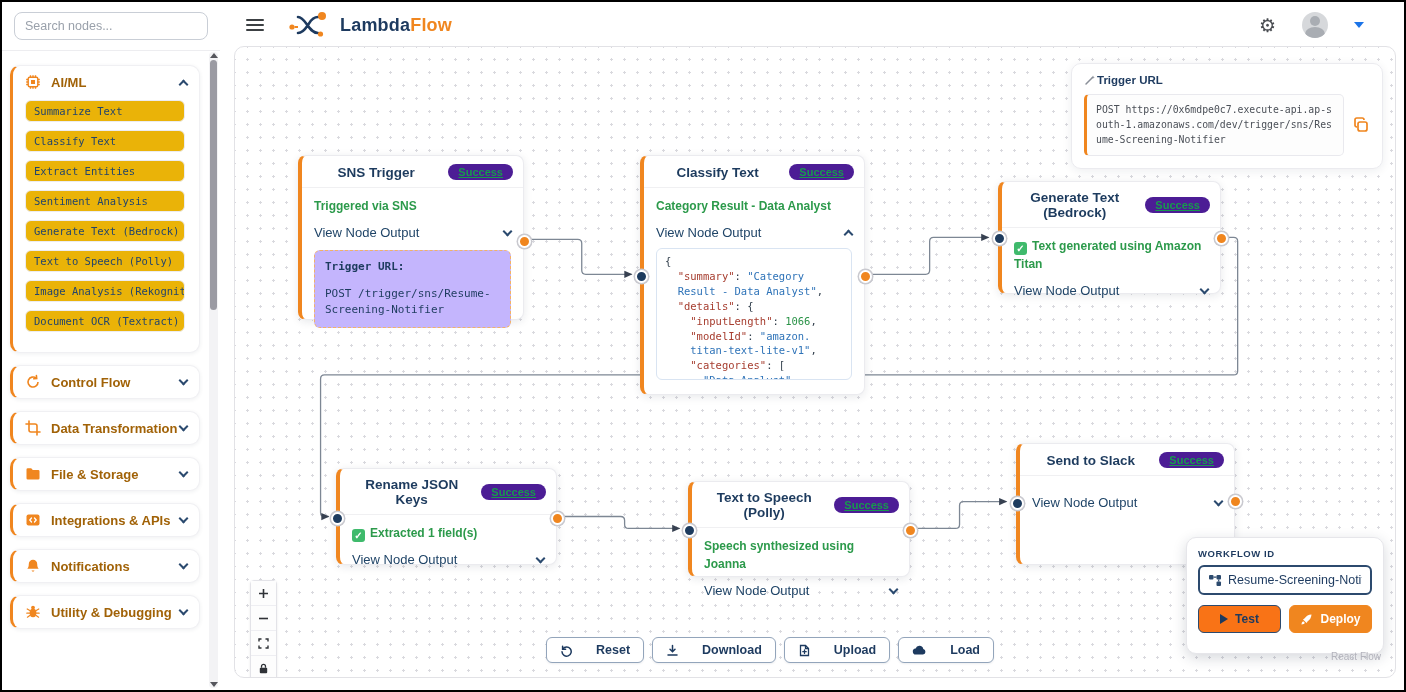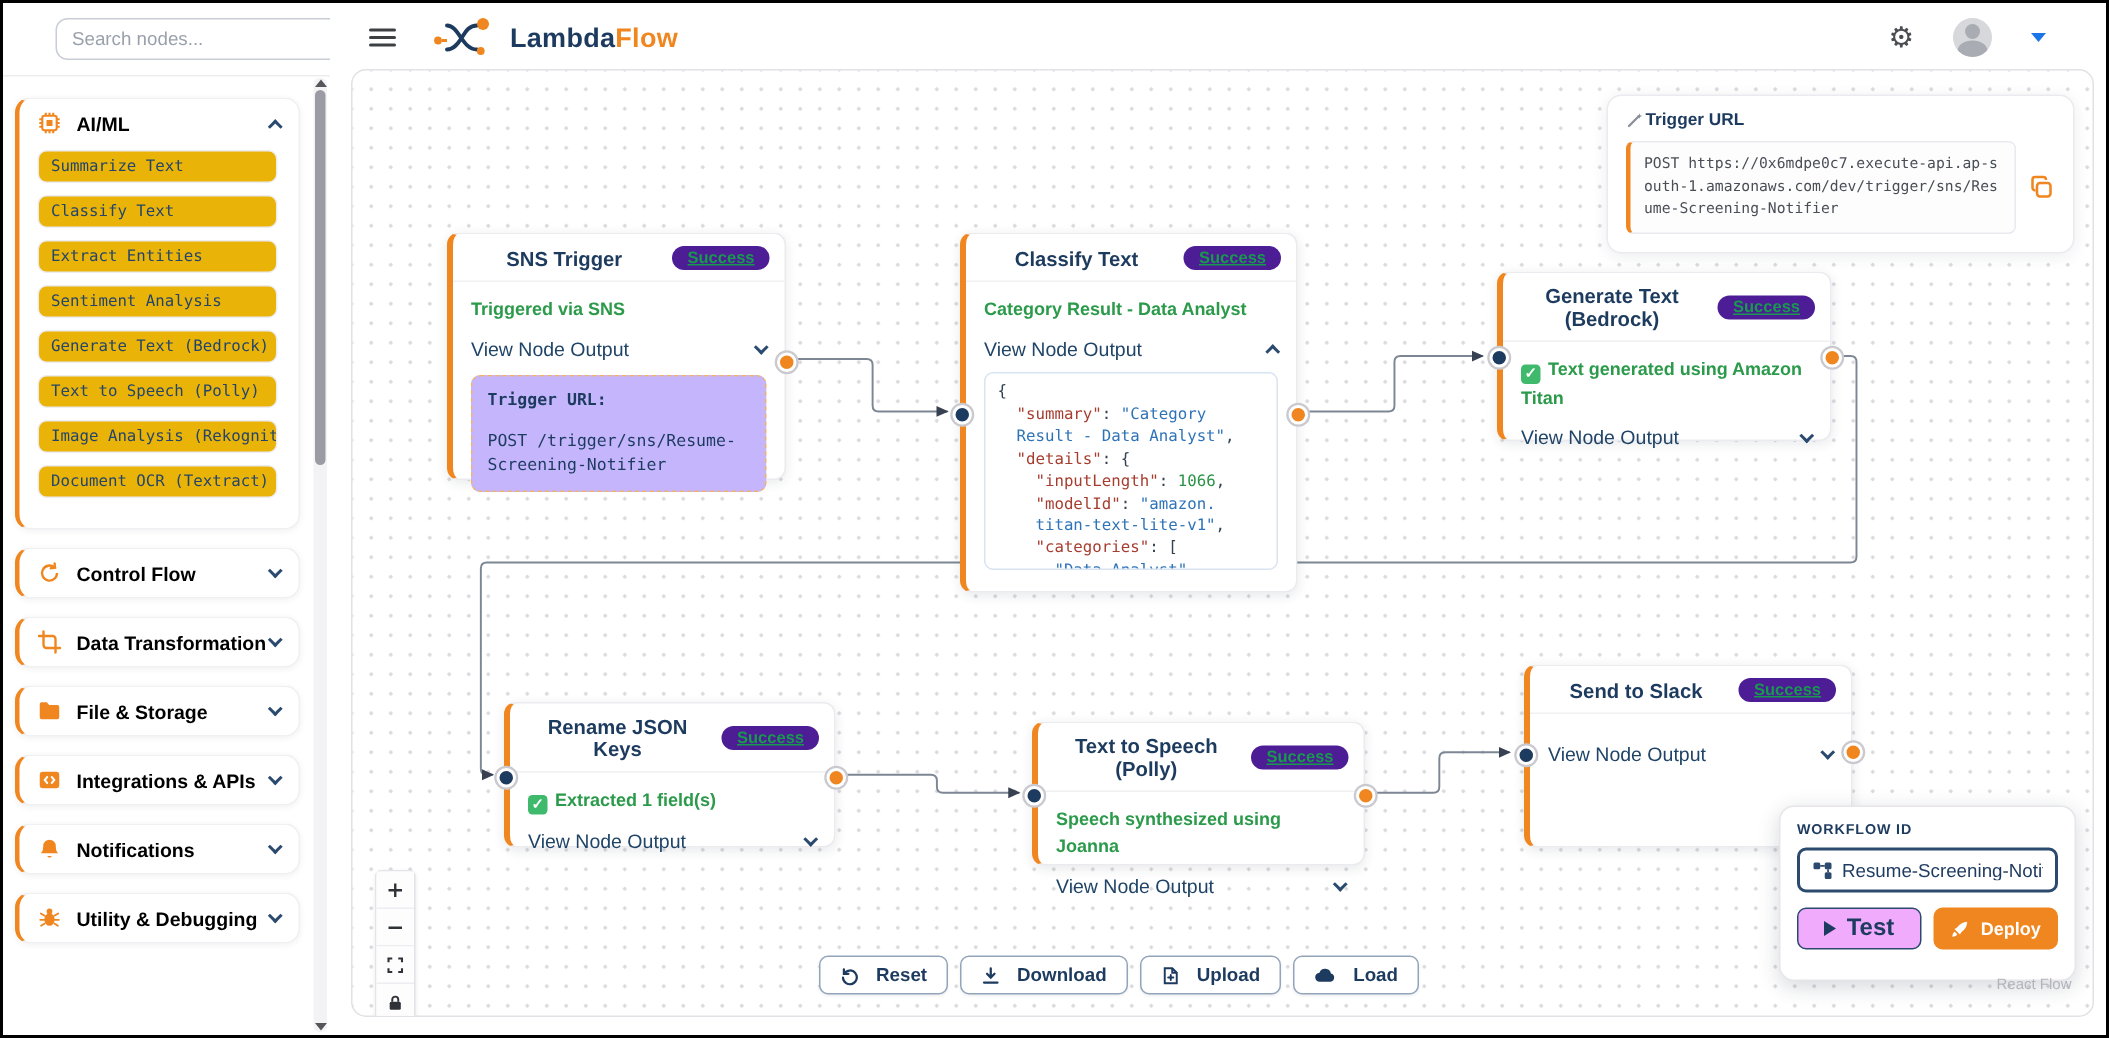--- a/index.html
+++ b/index.html
@@ -15,28 +15,28 @@
   .app-title .t1 { color:#1d3a5f; }
   .app-title .t2 { color:#f0861f; }
   .header-right { margin-left:auto; display:flex; align-items:center; gap:26px; margin-right:40px; }
   .gear { font-size:19px; color:#4a4d52; line-height:1; cursor:pointer; }
   .avatar { width:26px; height:26px; border-radius:50%; background:#d6d8db; position:relative; overflow:hidden; cursor:pointer; }
   .avatar::before { content:""; position:absolute; top:4px; left:8px; width:10px; height:10px; border-radius:50%; background:#a9adb3; }
   .avatar::after { content:""; position:absolute; top:15px; left:3px; width:20px; height:14px; border-radius:50%; background:#a9adb3; }
   .caret-down { width:0; height:0; border-left:5px solid transparent; border-right:5px solid transparent; border-top:6px solid #1b74e8; cursor:pointer; }
 
   
-  #sidebar { position:absolute; left:0; top:0; width:218px; height:100%; background:#fff;padding-left:23px; }
+  #sidebar { position:absolute; left:0; top:0; width:218px; height:100%; background:#fff; }
   .search-wrap { padding:10px 12px 8px 12px; }
   .search-input { width:194px; height:28px; border:1px solid #c9ced6; border-radius:8px; padding:0 10px; font-size:12.5px; color:#3c4043; outline:none; font-family:"Liberation Sans", sans-serif; }
   .search-input::placeholder { color:#9aa1ab; }
   #side-scroll { position:absolute; top:48px; left:0; right:0; bottom:0; border-top:1px solid #ededf0; padding:14px 0 0 8px; overflow:hidden; }
   .cat-card { width:190px; background:#fff; border:1px solid #f0f0f3; border-left:3px solid #f0861f; border-radius:10px; box-shadow:0 1px 4px rgba(30,40,60,.07); margin-bottom:12px; }
   .cat-head { display:flex; align-items:center; height:32px; padding:0 12px 0 12px; cursor:pointer; }
-  .cat-head .cat-label { margin-left:10px; font-size:13px; font-weight:bold; color:#000000; }
+  .cat-head .cat-label { margin-left:10px; font-size:13px; font-weight:bold; color:#a16207; }
   .cat-head .chev { margin-left:auto; }
   .chev { display:inline-block; width:7px; height:7px; border-right:2px solid #2b4a6f; border-bottom:2px solid #2b4a6f; transform:rotate(45deg); margin-top:-3px; }
   .chev.up { transform:rotate(-135deg); margin-top:4px; }
   .cat-items { padding:2px 10px 12px 12px; }
   .node-pill { width:160px; padding:4px 8px; margin-bottom:8px; background:#eab308; border:1px solid #ececf1; border-radius:6px; font-family:"DejaVu Sans Mono", monospace; font-size:10.5px; color:#24456b; cursor:grab; white-space:nowrap; overflow:hidden; }
   .cat-icon { width:16px; height:16px; flex:none; display:flex; align-items:center; justify-content:center; }
   
   #side-scrollbar { position:absolute; right:2px; top:50px; bottom:2px; width:9px; background:#f3f3f5; border-radius:4px; }
   #side-thumb { position:absolute; top:8px; left:1px; width:7px; height:250px; background:#9b9ba3; border-radius:4px; }
   .sb-arrow { position:absolute; left:1px; width:0; height:0; border-left:4px solid transparent; border-right:4px solid transparent; }
@@ -76,28 +76,28 @@
   .tp-url { flex:1; background:#fdfdfd; border:1px solid #e9e9ee; border-left:3px solid #f0861f; border-radius:5px; padding:7px 9px; font-family:"DejaVu Sans Mono", monospace; font-size:9.8px; color:#4a4f57; line-height:1.55; word-break:break-all; }
   .copy-btn { flex:none; cursor:pointer; }
 
   
   #workflow-panel { position:absolute; left:951px; top:490px; width:198px; background:#fff; border:1px solid #e6e6ea; border-radius:10px; box-shadow:0 4px 14px rgba(30,40,60,.18); padding:10px 11px 11px 11px; }
   .wf-label { font-size:9.5px; font-weight:bold; letter-spacing:.6px; color:#1d3a5f; margin-bottom:6px; }
   .wf-input { display:flex; align-items:center; gap:6px; border:2px solid #2c4a6e; border-radius:6px; height:30px; padding:0 8px; margin-bottom:10px; overflow:hidden; }
   .wf-input input { border:none; outline:none; font-size:12.5px; color:#1d3a5f; width:100%; font-family:"Liberation Sans", sans-serif; }
   .wf-btn-row { display:flex; gap:8px; margin-bottom:9px; }
   .btn { display:flex; align-items:center; justify-content:center; gap:7px; cursor:pointer; border-radius:6px; font-weight:bold; }
-  .btn-test { flex:1; height:28px; background:#f0abfc; border:1.5px solid #2c4a6e; color:#1d3a5f; font-size:16px; }
+  .btn-test { flex:1; height:28px; background:#f97316; border:1.5px solid #2c4a6e; color:#1d3a5f; font-size:12px; }
   .btn-deploy { flex:1; height:28px; background:#f0861f; border:1.5px solid #f0861f; color:#fff; font-size:12px; }
   .btn-logs { width:100%; height:27px; background:#fff; border:1px solid #d9dce2; color:#1d3a5f; font-size:12px; }
   .tri-play { width:0; height:0; border-top:5px solid transparent; border-bottom:5px solid transparent; border-left:8px solid #1d3a5f; }
 
   
   #toolbar { position:absolute; left:311px; top:590px; display:flex; gap:8px; }
-  .tb-btn { display:flex; align-items:center; gap:11px; height:26px; padding:0 13px; background:#fff; border:1px solid #93a5bb; border-radius:6px; color:#1d3a5f; font-size:12.5px; font-weight:bold; cursor:pointer; box-shadow:0 1px 2px rgba(30,40,60,.08); }
+  .tb-btn { display:flex; align-items:center; gap:23px; height:26px; padding:0 13px; background:#fff; border:1px solid #93a5bb; border-radius:6px; color:#1d3a5f; font-size:12.5px; font-weight:bold; cursor:pointer; box-shadow:0 1px 2px rgba(30,40,60,.08); }
 
   
   #zoom-controls { position:absolute; left:15px; top:533px; width:27px; background:#fff; border:1px solid #e3e3e8; border-radius:4px; box-shadow:0 1px 3px rgba(0,0,0,.08); }
   .zc-btn { width:100%; height:25px; display:flex; align-items:center; justify-content:center; border-bottom:1px solid #eeeef2; cursor:pointer; color:#2f3237; font-size:15px; background:#fdfdfd; }
   .zc-btn:last-child { border-bottom:none; }
 
   #attribution { position:absolute; right:14px; bottom:15px; font-size:10px; color:#b3b3bc; }
 
   svg { display:block; }
 </style>

